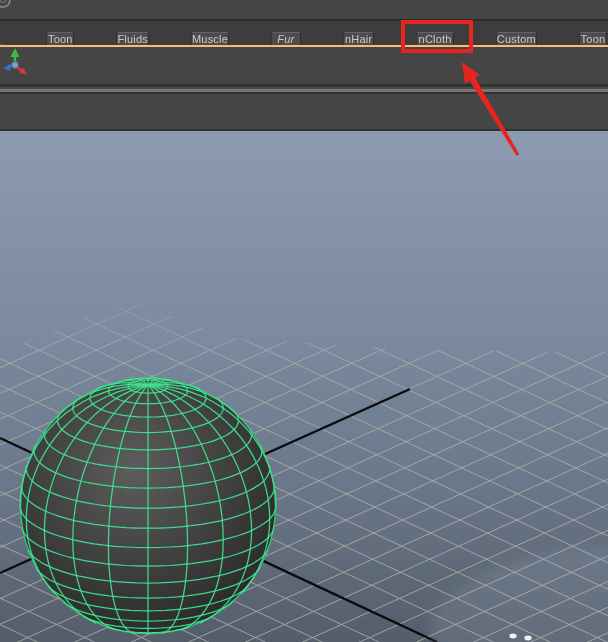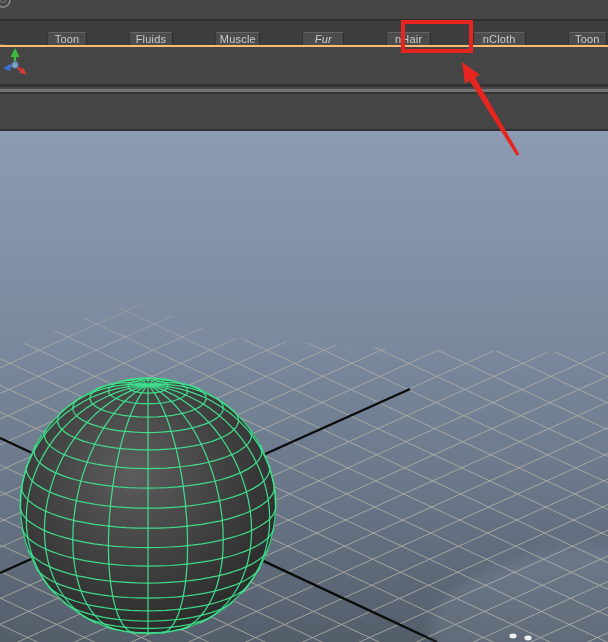--- a/index.html
+++ b/index.html
@@ -45,20 +45,21 @@
   </div>
 
   <div class="tabbar" id="tabbar">
       <div class="tab stub" style="width: 6px;"></div>
       <div class="tab" style="width: 47px;">Toon</div>
       <div class="tab" style="width: 53px;">Fluids</div>
       <div class="tab" style="width: 54px;">Muscle</div>
       <div class="tab" style="width: 50px; font-style: italic;">Fur</div>
       <div class="tab" style="width: 53px;">nHair</div>
       <div class="tab" style="width: 63px; margin-top: 32px;">nCloth</div>
+      <div class="tab" style="width: 66px;">Custom</div>
       <div class="tab" style="width: 47px;">Toon</div>
     </div>
 
   <div class="shelf">
     <svg width="30" height="34">
 
       <line x1="13" y1="20" x2="13" y2="11" stroke="#3dbb3d" stroke-width="2.4"></line>
       <polygon points="13,4 8.5,13 17.5,13" fill="#3dbb3d"></polygon>
 
       <line x1="12" y1="21" x2="6" y2="23" stroke="#4a7fd0" stroke-width="2.4"></line>

